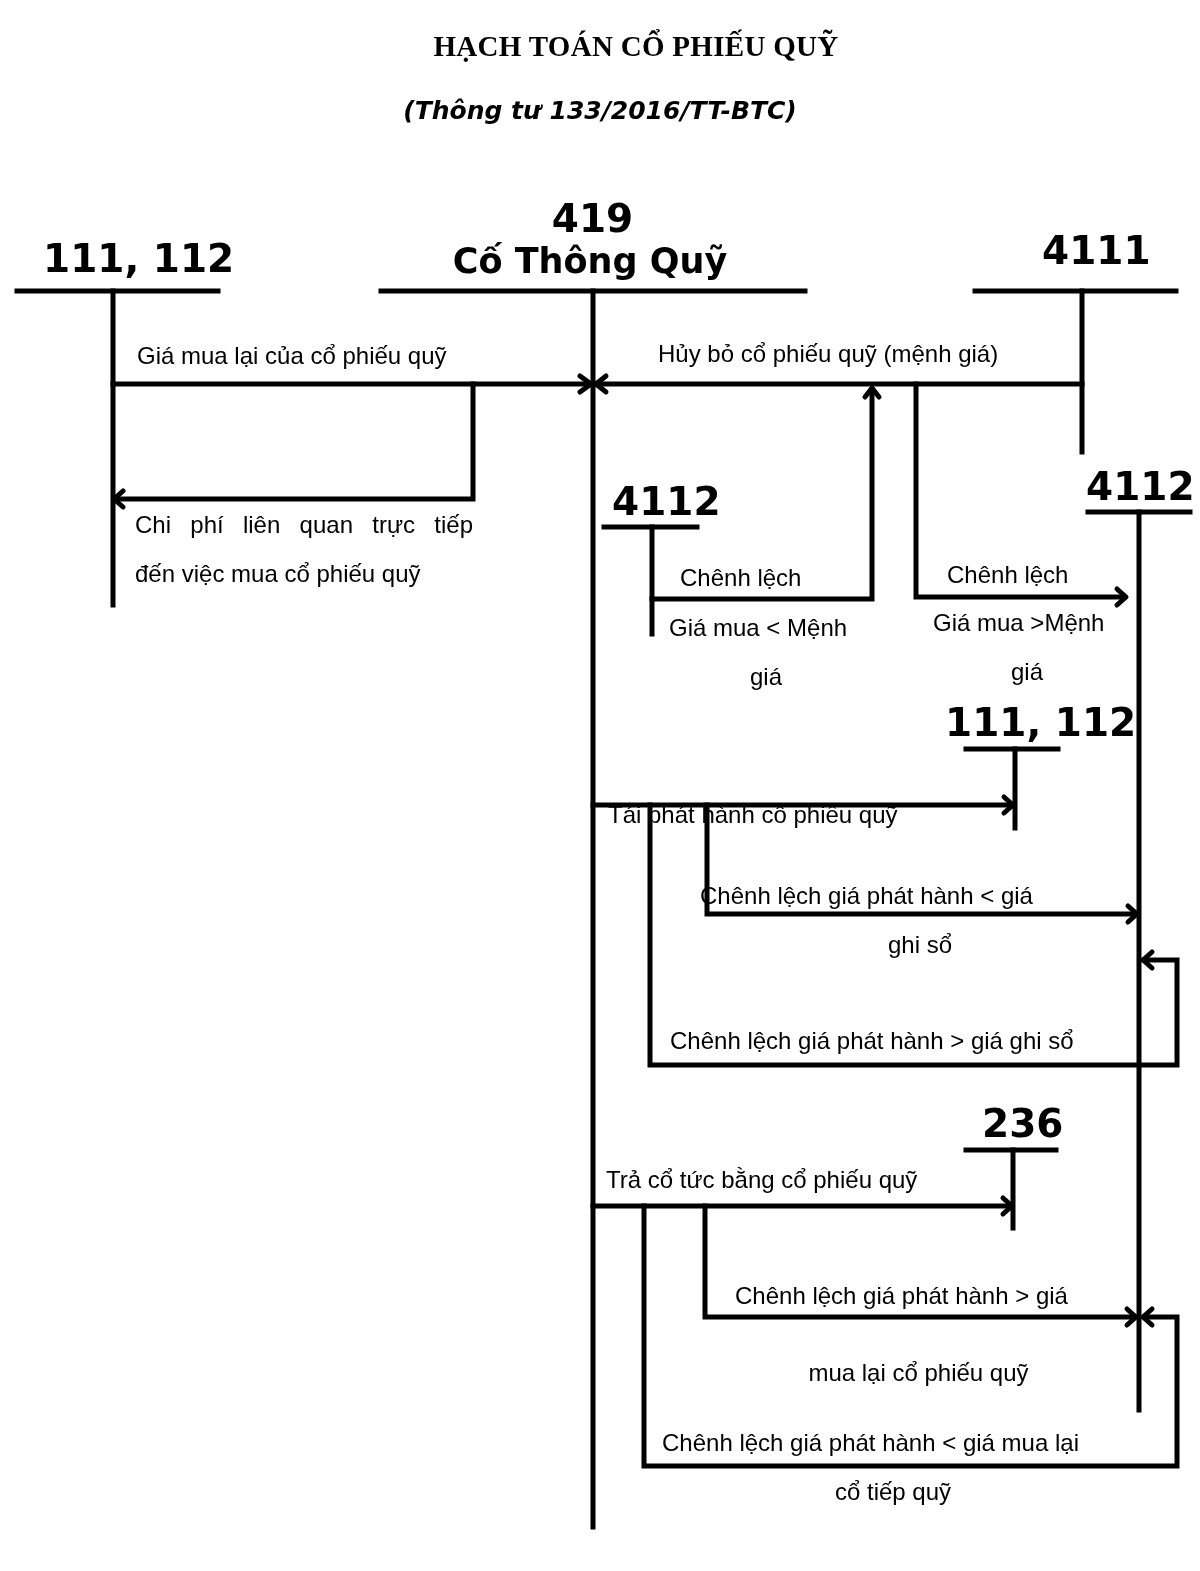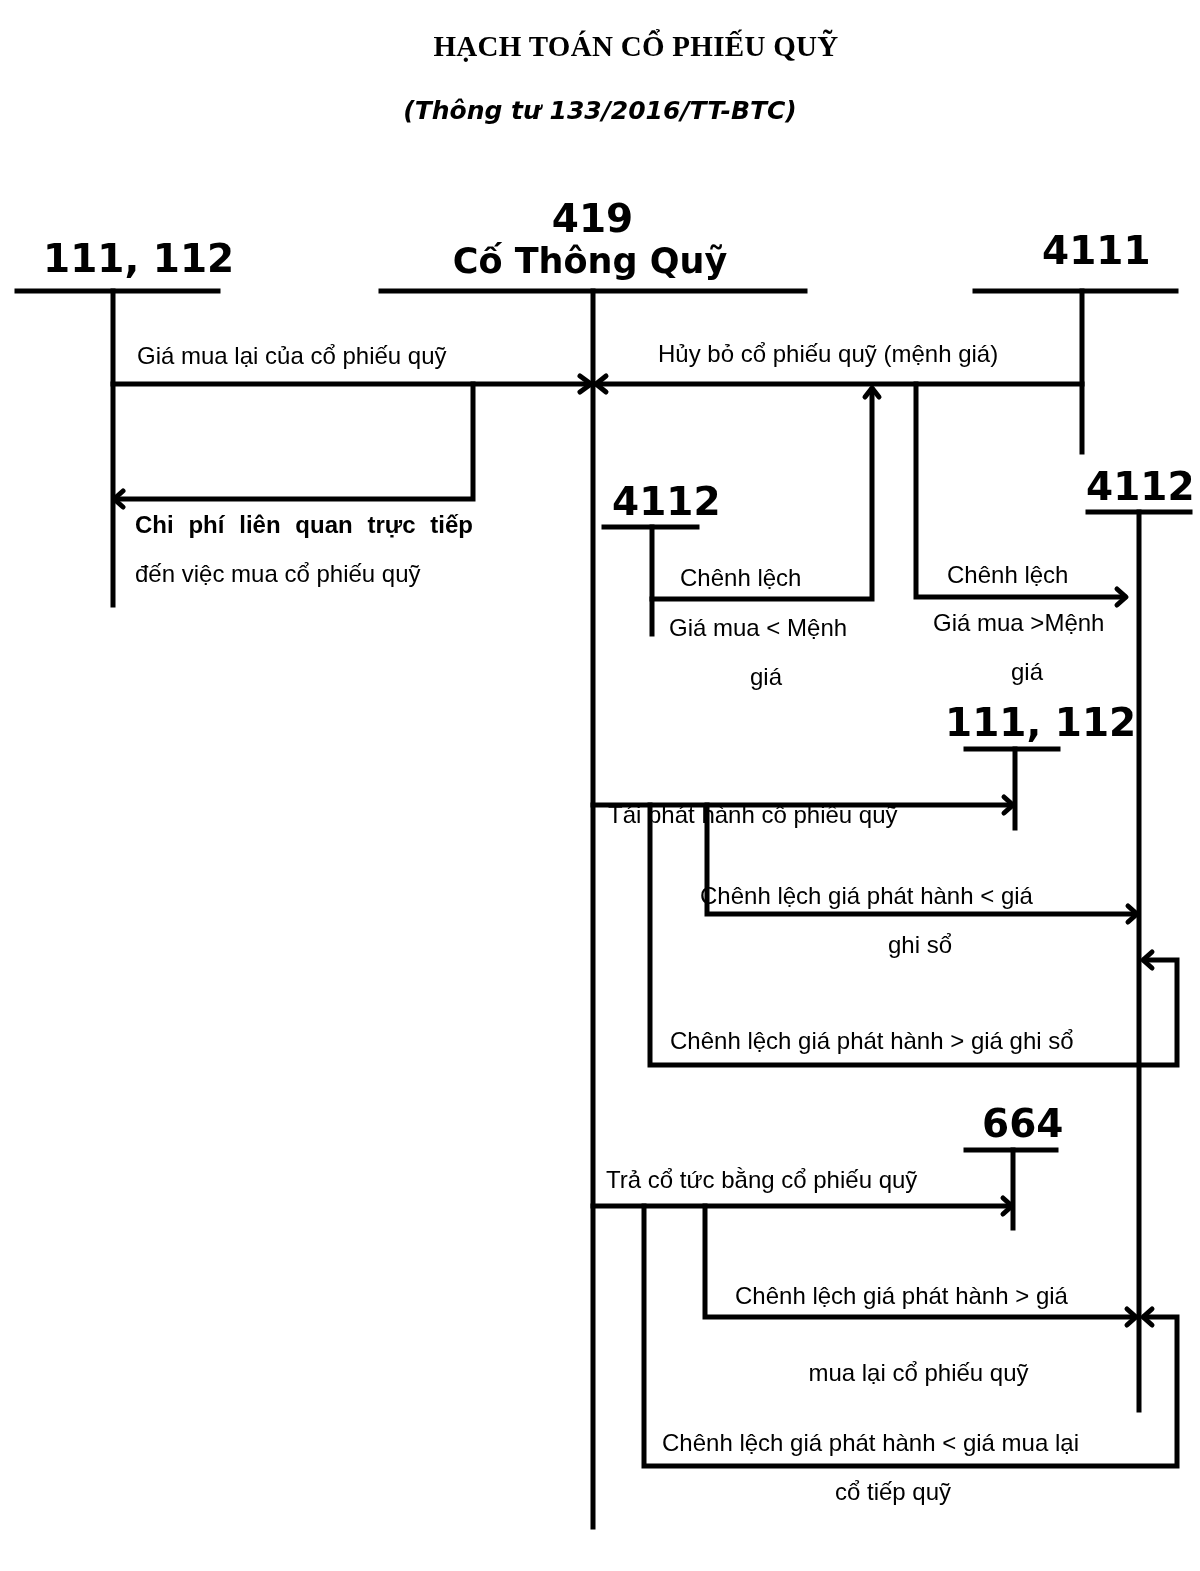--- a/index.html
+++ b/index.html
@@ -79,24 +79,24 @@
   <polyline class="head" points="1152,1309 1143,1317 1152,1325"></polyline>
 </svg>
 
 <div class="acct" style="left:43px; top:236px;">111, 112</div>
 <div class="acct" style="left:0; width:1185px; top:196px; text-align:center;">419</div>
 <div class="acct big" style="left:0; width:1180px; top:241px; text-align:center;">Cố Thông Quỹ</div>
 <div class="acct" style="left:1042px; top:228px;">4111</div>
 <div class="acct" style="left:612px; top:479px;">4112</div>
 <div class="acct" style="left:1086px; top:464px;">4112</div>
 <div class="acct" style="left:945px; top:700px;">111, 112</div>
-<div class="acct" style="left:982px; top:1101px;">664</div>
+<div class="acct" style="left:982px; top:1101px;">236</div>
 
 <div class="lbl" style="left:137px; top:344px;">Giá mua lại của cổ phiếu quỹ</div>
-<div class="lbl" style="left:135px; top:513px; width:338px; text-align:justify; text-align-last:justify;font-weight:bold;">Chi phí liên quan trực tiếp</div>
+<div class="lbl" style="left:135px; top:513px; width:338px; text-align:justify; text-align-last:justify;">Chi phí liên quan trực tiếp</div>
 <div class="lbl" style="left:135px; top:562px;">đến việc mua cổ phiếu quỹ</div>
 <div class="lbl" style="left:658px; top:342px;">Hủy bỏ cổ phiếu quỹ (mệnh giá)</div>
 
 <div class="lbl" style="left:680px; top:566px;">Chênh lệch</div>
 <div class="lbl" style="left:669px; top:616px;">Giá mua &lt; Mệnh</div>
 <div class="lbl center" style="left:669px; width:194px; top:665px;">giá</div>
 
 <div class="lbl" style="left:947px; top:563px;">Chênh lệch</div>
 <div class="lbl" style="left:933px; top:611px;">Giá mua &gt;Mệnh</div>
 <div class="lbl center" style="left:933px; width:188px; top:660px;">giá</div>

